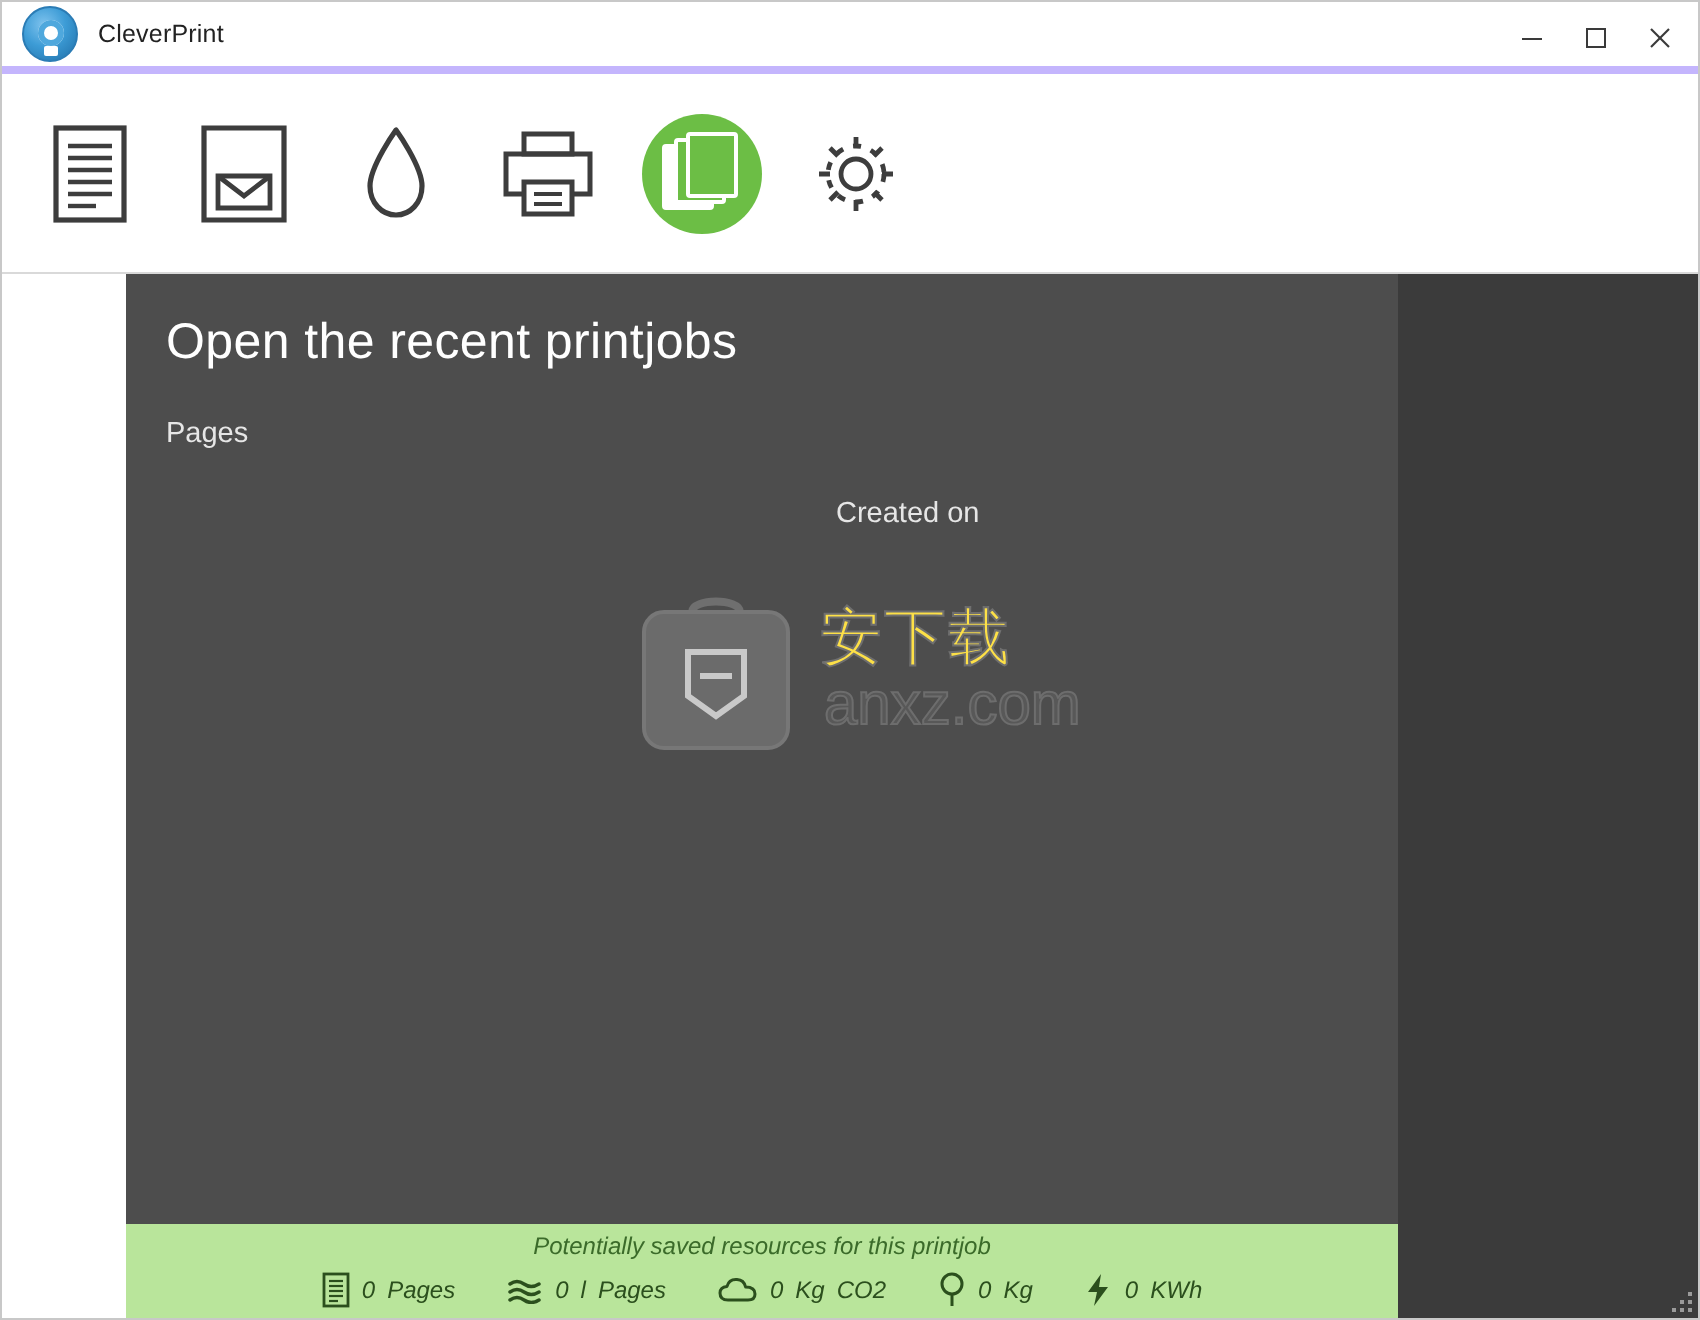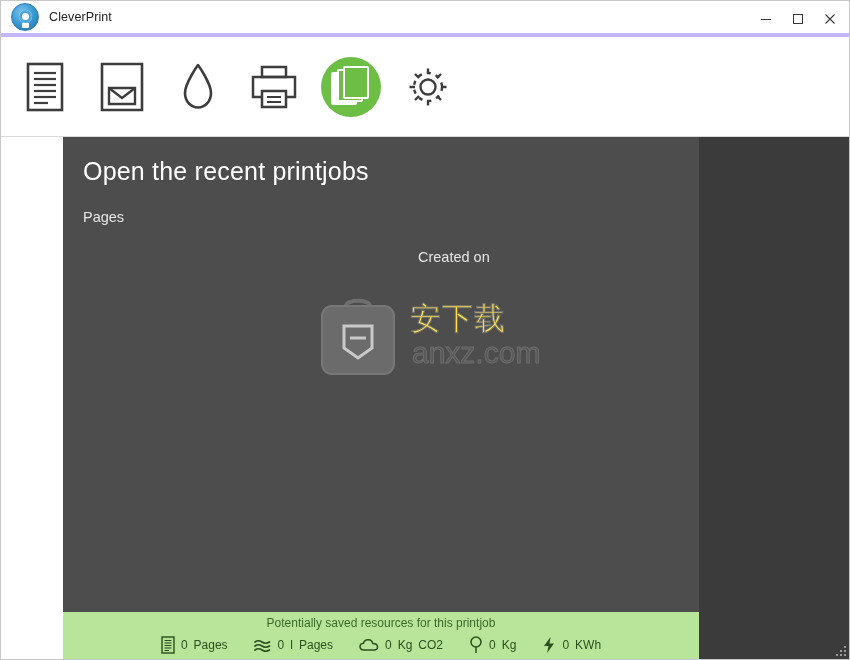--- a/index.html
+++ b/index.html
@@ -170,20 +170,21 @@
   }
 
   
   .footer {
     position: absolute;
     left: 62px; top: 611px;
     width: 636px;
     height: 48px;
     background: #b9e59b;
     color: #2f5a21;
+    font-style: italic;
   }
   .footer-title {
     text-align: center;
     font-size: 12px;
     color: #3b6b2a;
     padding-top: 4px;
   }
   .footer-stats {
     display: flex;
     align-items: center;

